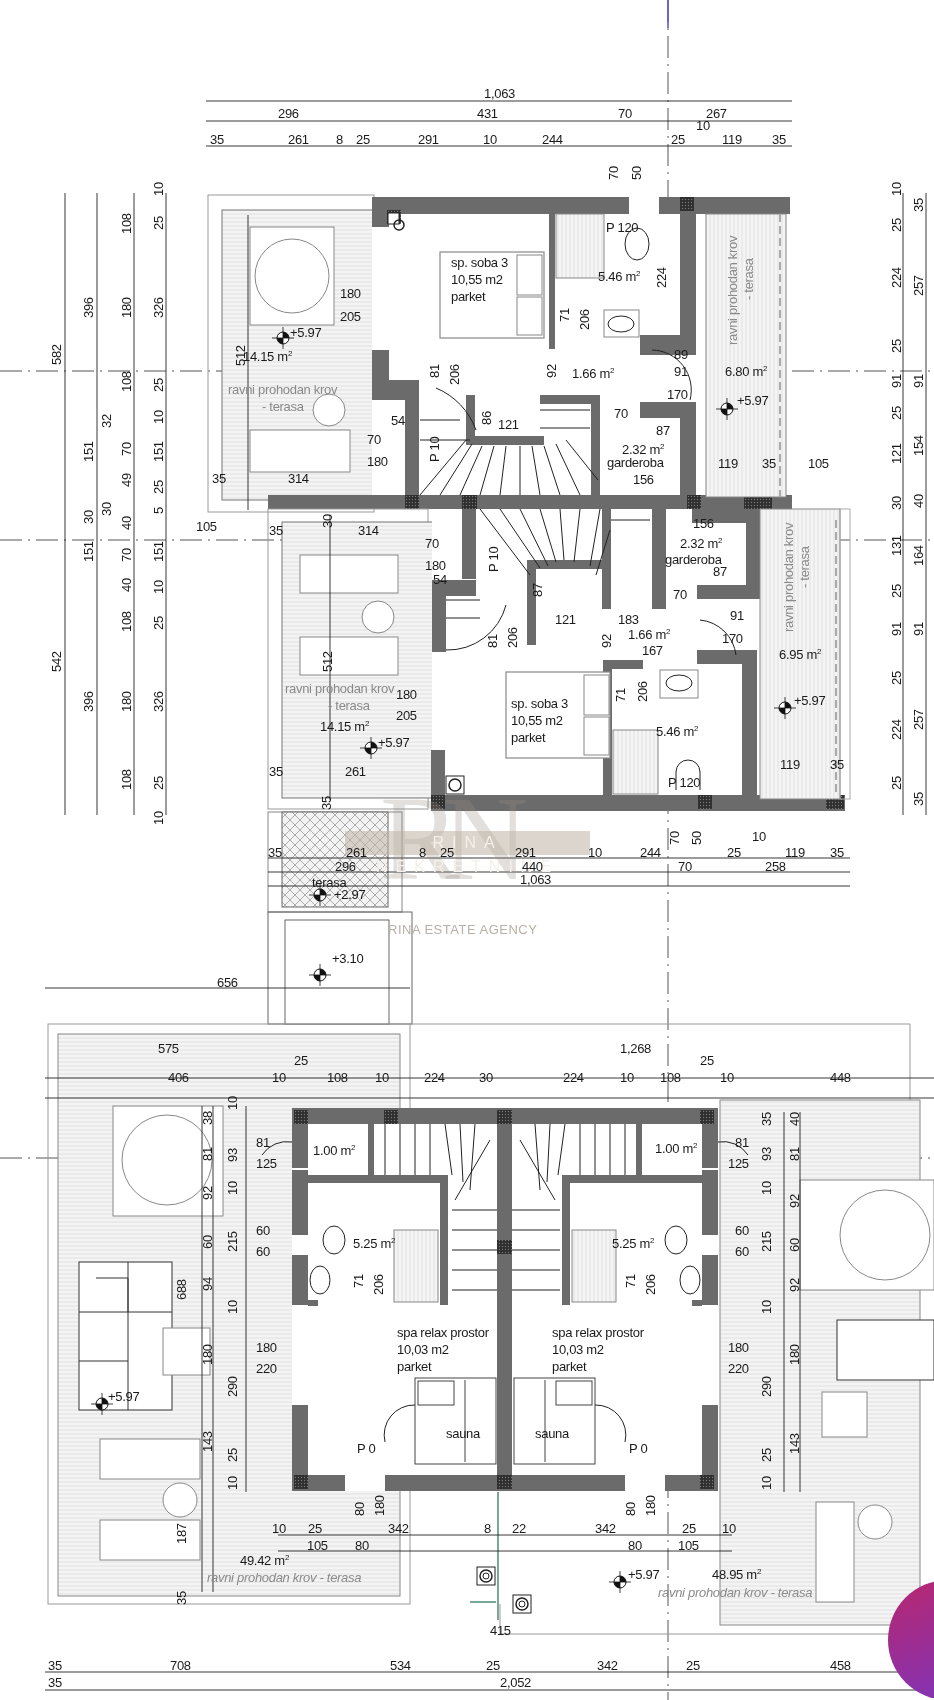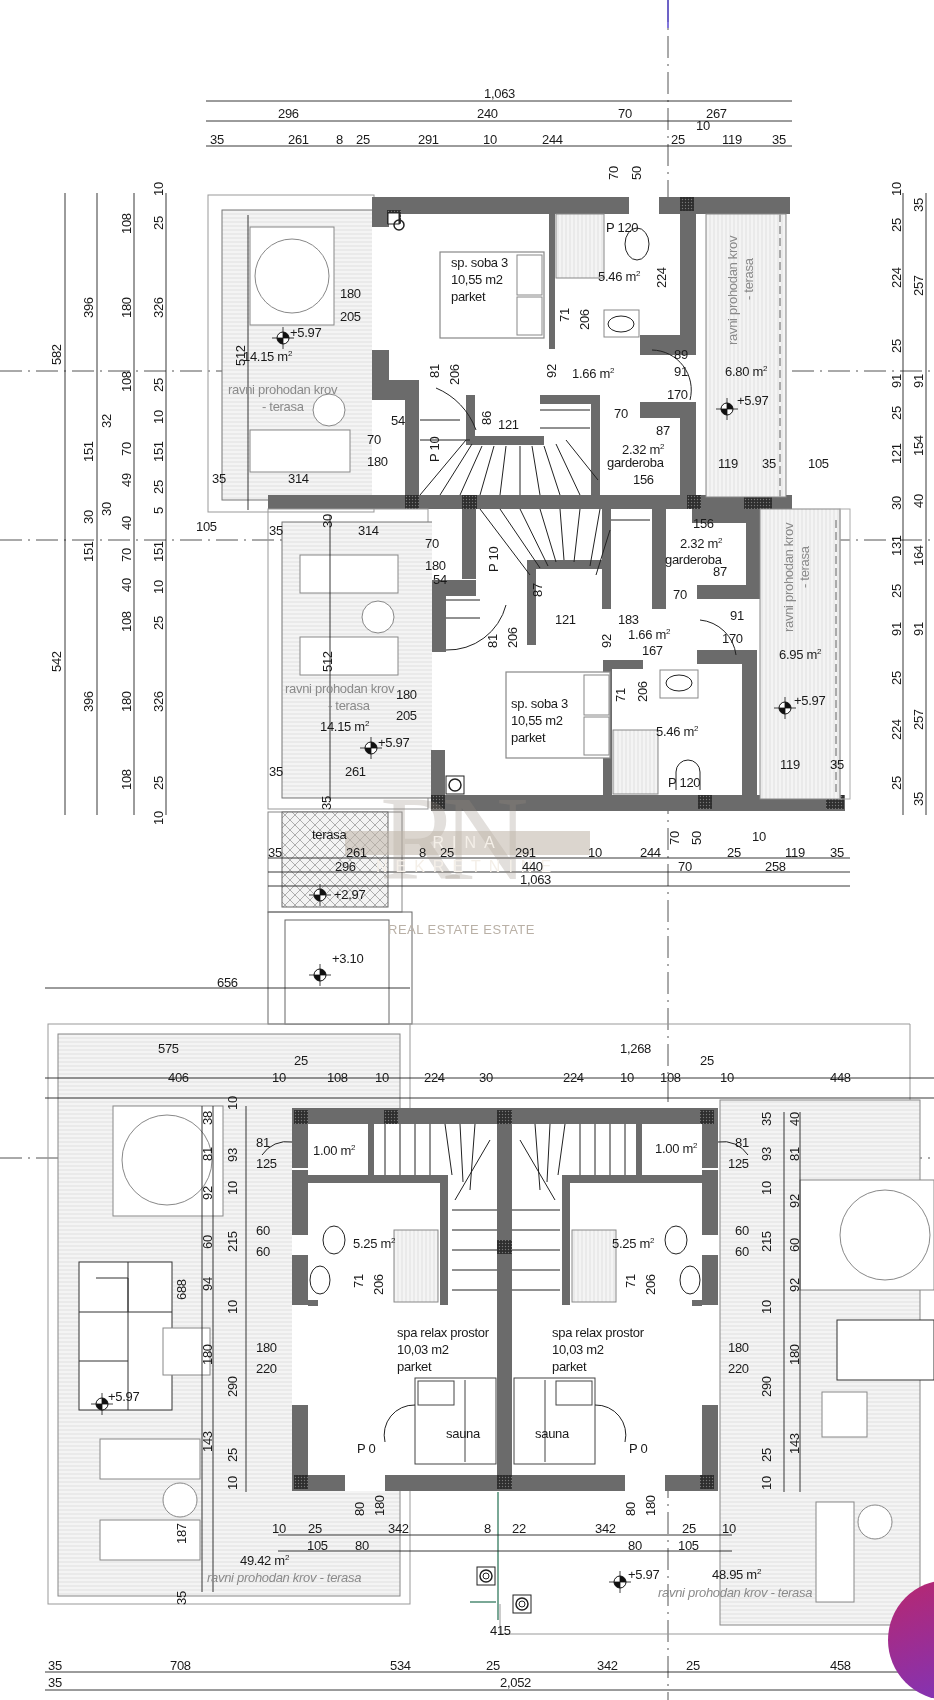--- a/index.html
+++ b/index.html
@@ -321,27 +321,27 @@
   <use href="#lvl" x="320" y="975"></use>
   <use href="#lvl" x="102" y="1404"></use>
   <use href="#lvl" x="620" y="1582"></use>
 
   <use href="#drain" x="486" y="1576"></use>
   <use href="#drain" x="522" y="1604"></use>
 </svg>
 
 <div class="wm-letters">RN</div>
 <div class="wm">RINA NEKRETNINE</div>
-<div class="wm2">REAL ESTATE ESTATE</div>
+<div class="wm2">RINA ESTATE AGENCY</div>
 
 <div>
 
   <span class="lbl" style="left:484px;top:87px">1,063</span>
   <span class="lbl" style="left:278px;top:107px">296</span>
-  <span class="lbl" style="left:477px;top:107px">240</span>
+  <span class="lbl" style="left:477px;top:107px">431</span>
   <span class="lbl" style="left:618px;top:107px">70</span>
   <span class="lbl" style="left:706px;top:107px">267</span>
   <span class="lbl" style="left:696px;top:119px">10</span>
   <span class="lbl" style="left:210px;top:133px">35</span>
   <span class="lbl" style="left:288px;top:133px">261</span>
   <span class="lbl" style="left:336px;top:133px">8</span>
   <span class="lbl" style="left:356px;top:133px">25</span>
   <span class="lbl" style="left:418px;top:133px">291</span>
   <span class="lbl" style="left:483px;top:133px">10</span>
   <span class="lbl" style="left:542px;top:133px">244</span>
@@ -498,21 +498,21 @@
   <span class="lbl" style="left:730px;top:609px">91</span>
   <span class="lbl" style="left:722px;top:632px">170</span>
   <span class="lbl" style="left:396px;top:688px">180</span>
   <span class="lbl" style="left:396px;top:709px">205</span>
   <span class="lbl v" style="left:321px;top:672px">512</span>
   <span class="lbl" style="left:269px;top:765px">35</span>
   <span class="lbl" style="left:345px;top:765px">261</span>
   <span class="lbl" style="left:780px;top:758px">119</span>
   <span class="lbl" style="left:830px;top:758px">35</span>
 
-  <span class="lbl" style="left:312px;top:828px">terasa</span>
+  <span class="lbl" style="left:312px;top:876px">terasa</span>
   <span class="lbl" style="left:334px;top:888px">+2.97</span>
   <span class="lbl v" style="left:320px;top:810px">35</span>
   <span class="lbl" style="left:332px;top:952px">+3.10</span>
 
   <span class="lbl" style="left:268px;top:846px">35</span>
   <span class="lbl" style="left:346px;top:846px">261</span>
   <span class="lbl" style="left:419px;top:846px">8</span>
   <span class="lbl" style="left:440px;top:846px">25</span>
   <span class="lbl" style="left:515px;top:846px">291</span>
   <span class="lbl" style="left:588px;top:846px">10</span>

